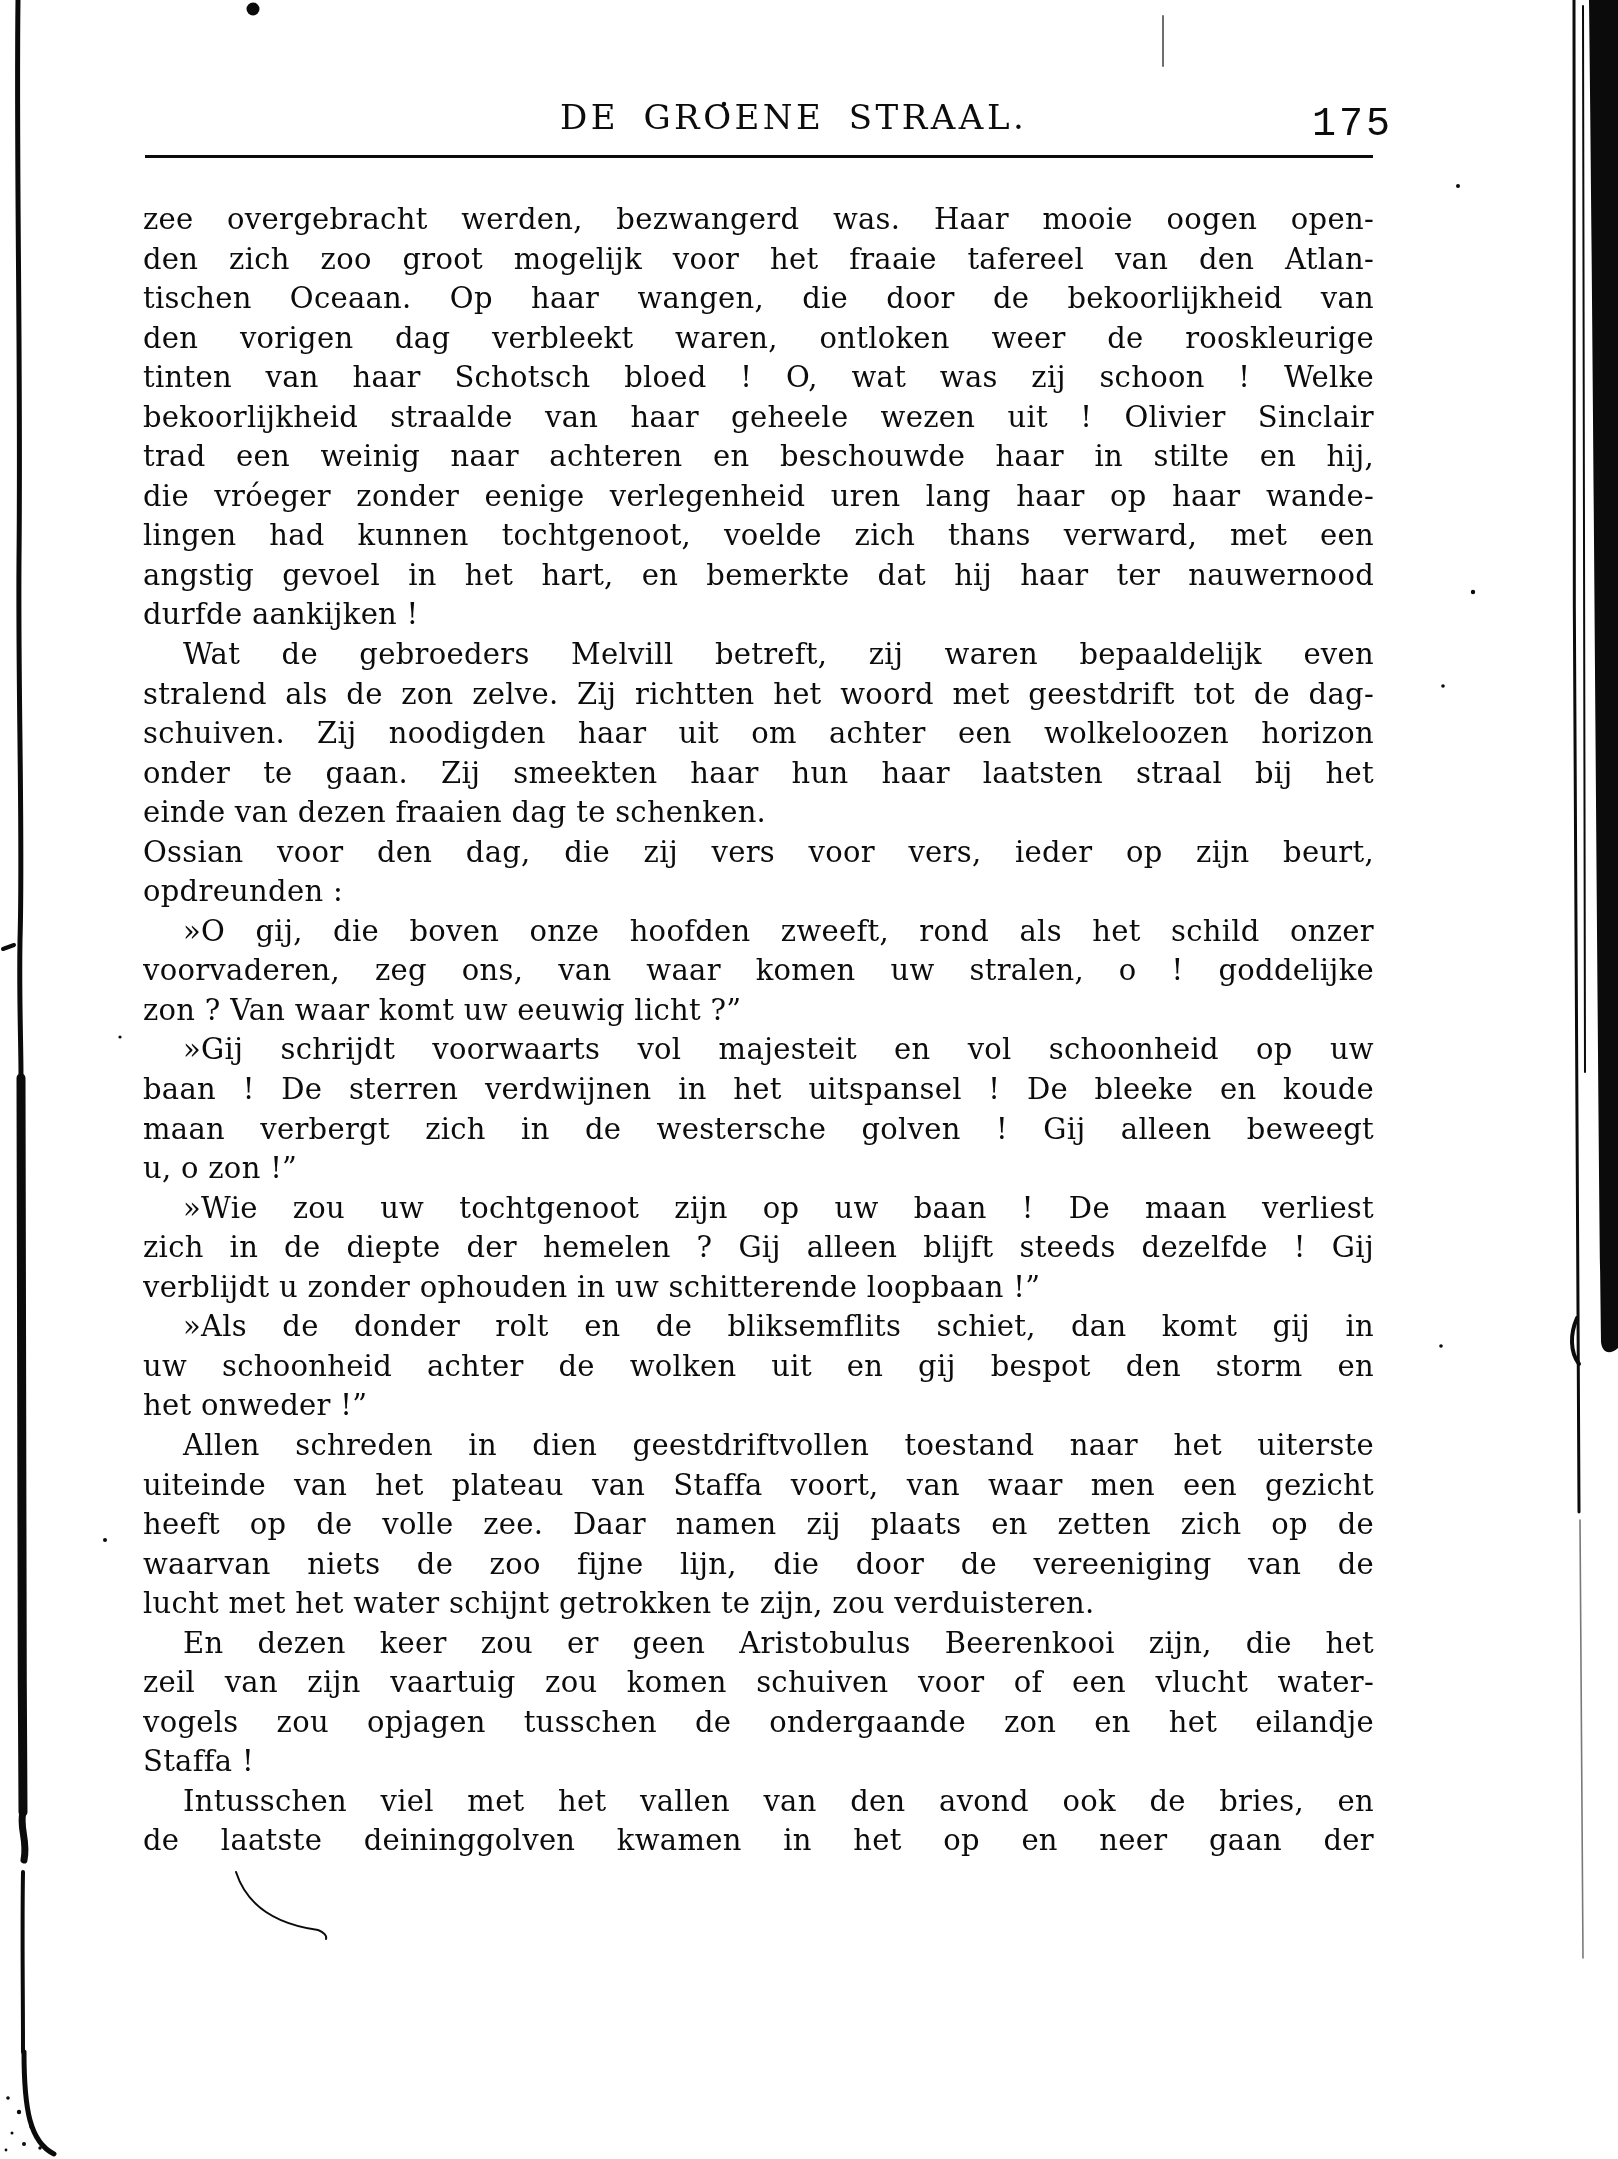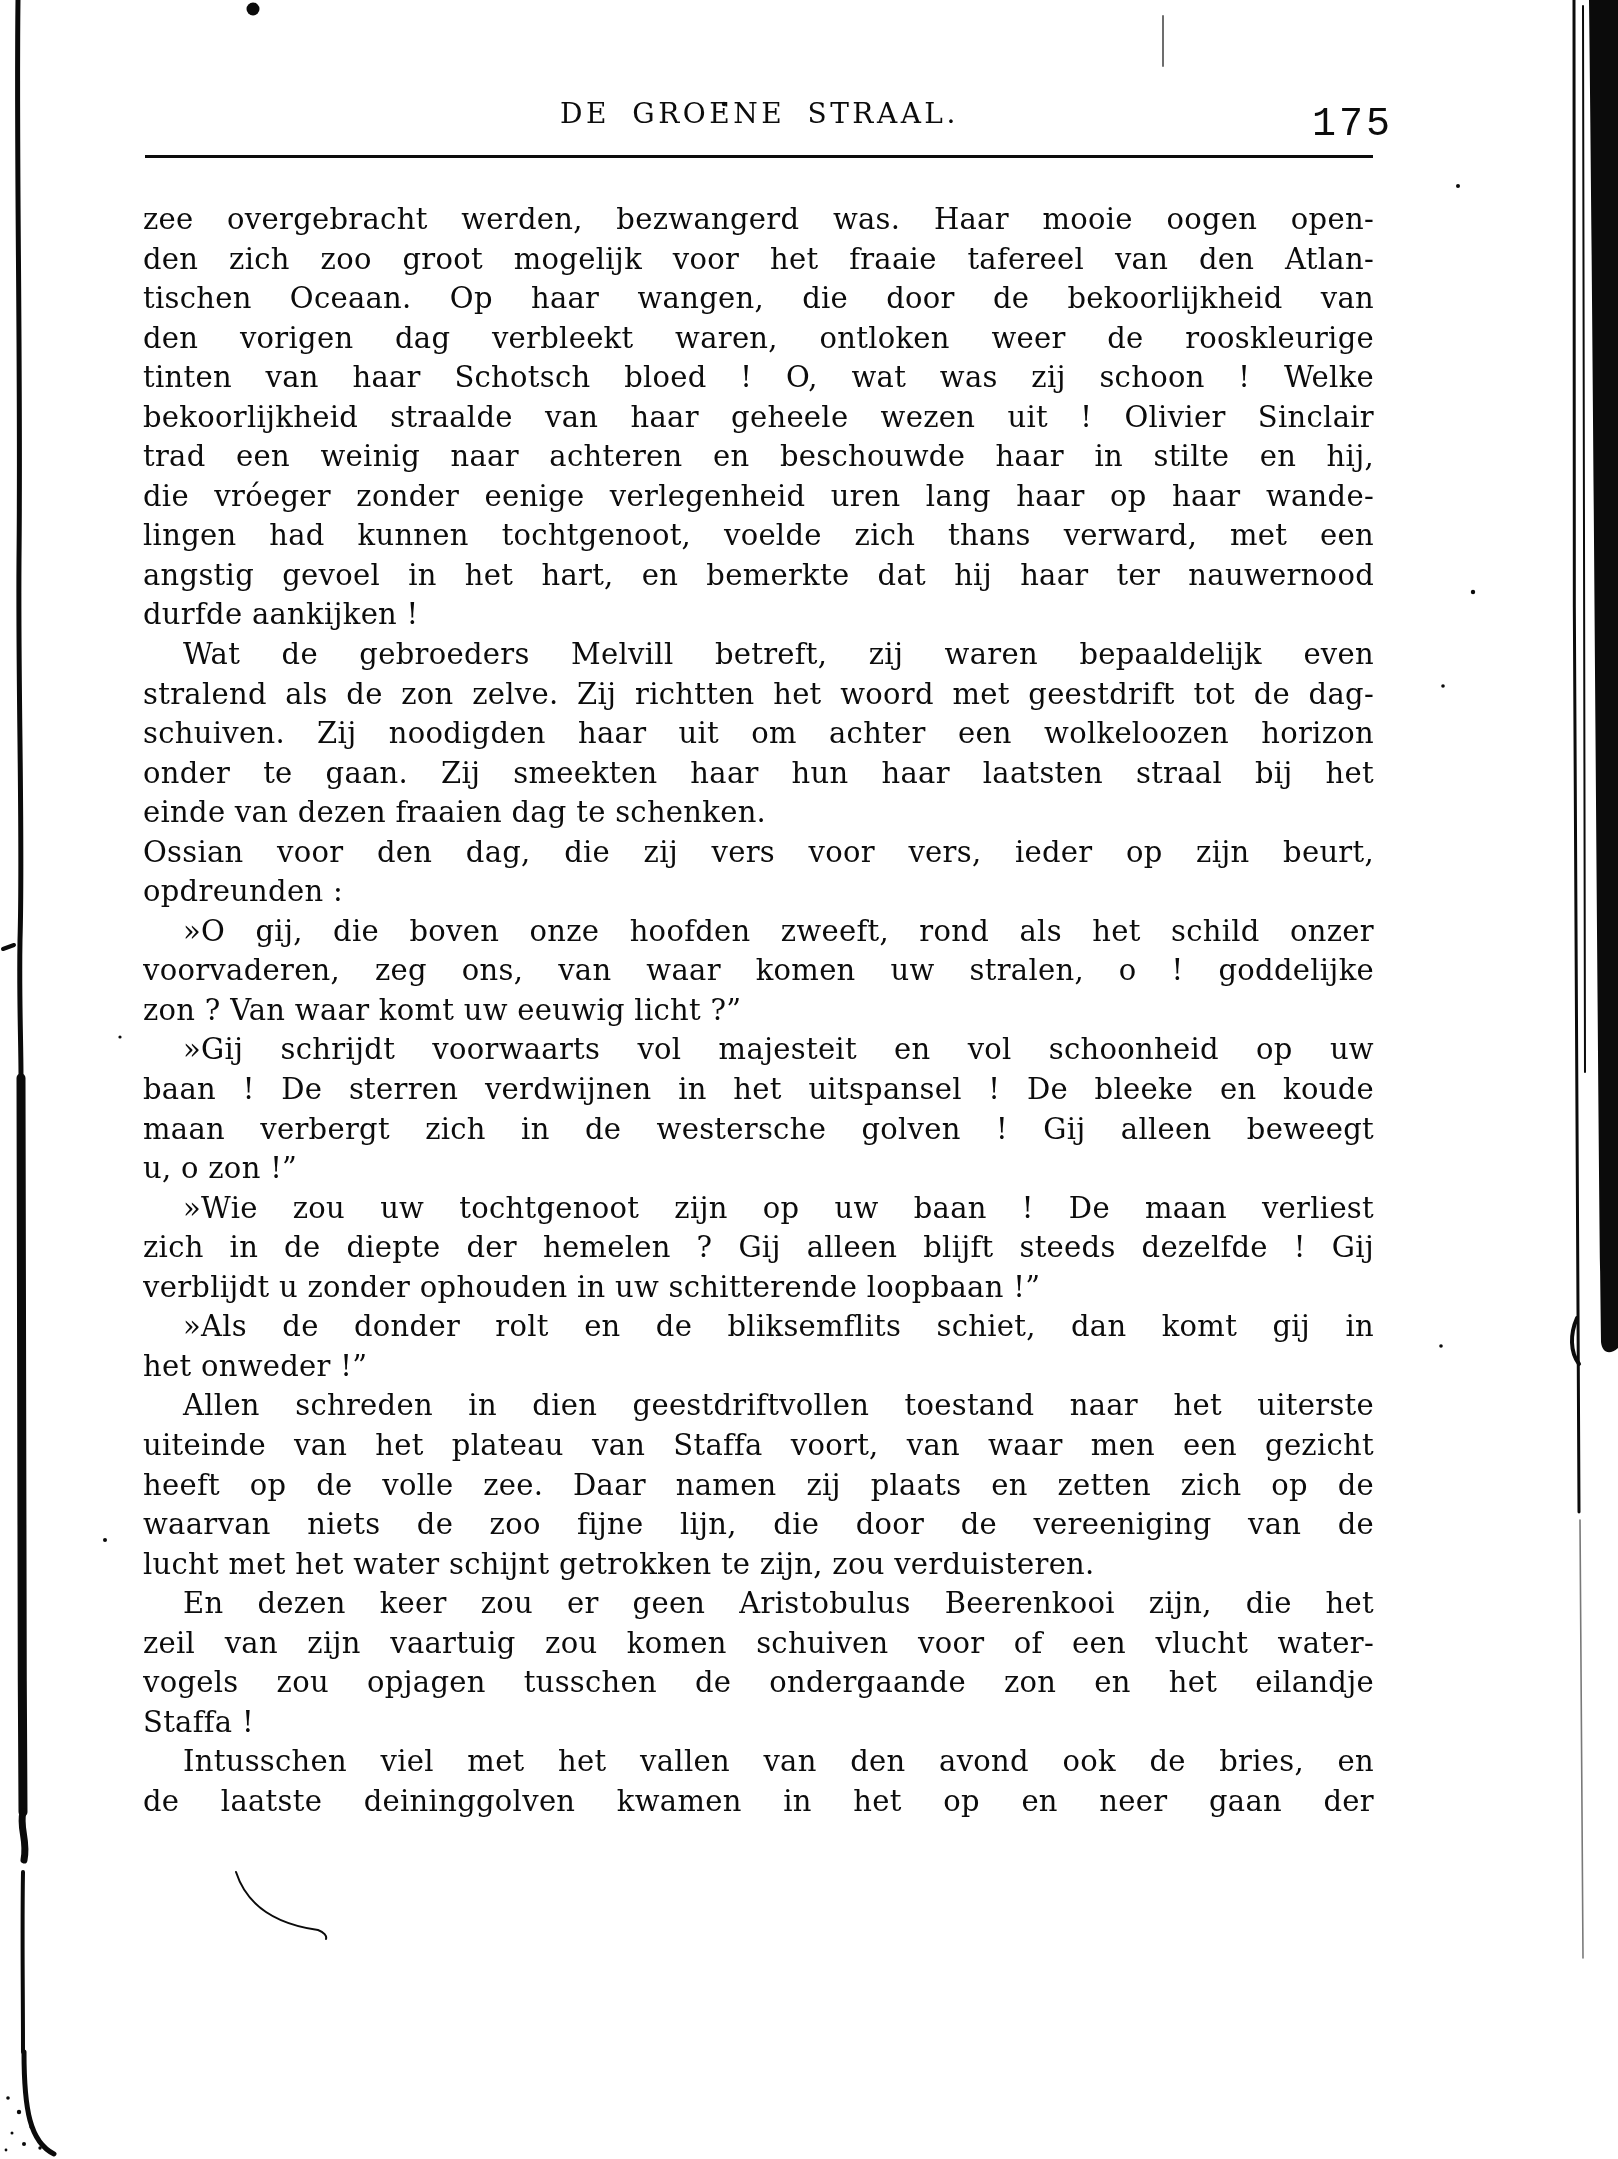--- a/index.html
+++ b/index.html
@@ -5,21 +5,21 @@
   html,body{margin:0;padding:0}
   body{
     width:1618px;height:2159px;position:relative;overflow:hidden;
     background:var(--paper,#ffffff);
     color:var(--ink,#0c0c0c);
     font-family:"DejaVu Serif","Liberation Serif",serif;
   }
   .page{position:absolute;inset:0}
   .header-title{
     position:absolute;left:560px;top:97px;
-    font-size:28px;letter-spacing:3.5px;word-spacing:10px;white-space:nowrap;
+    font-size:34px;letter-spacing:3.5px;word-spacing:10px;white-space:nowrap;
   }
   .page-number{
     position:absolute;left:1312px;top:102px;
     font-size:40px;letter-spacing:3px;font-family:Liberation Mono, monospace;
   }
   .header-rule{
     position:absolute;left:145px;top:155px;width:1228px;height:3px;
     background:var(--ink,#0c0c0c);
   }
   .body-text{
@@ -68,20 +68,21 @@
       <div class="line">voorvaderen, zeg ons, van waar komen uw stralen, o ! goddelijke</div>
       <div class="line lastline">zon ? Van waar komt uw eeuwig licht ?”</div>
       <div class="line indent">»Gij schrijdt voorwaarts vol majesteit en vol schoonheid op uw</div>
       <div class="line">baan ! De sterren verdwijnen in het uitspansel ! De bleeke en koude</div>
       <div class="line">maan verbergt zich in de westersche golven ! Gij alleen beweegt</div>
       <div class="line lastline">u, o zon !”</div>
       <div class="line indent">»Wie zou uw tochtgenoot zijn op uw baan ! De maan verliest</div>
       <div class="line">zich in de diepte der hemelen ? Gij alleen blijft steeds dezelfde ! Gij</div>
       <div class="line lastline">verblijdt u zonder ophouden in uw schitterende loopbaan !”</div>
       <div class="line indent">»Als de donder rolt en de bliksemflits schiet, dan komt gij in</div>
+      <div class="line">uw schoonheid achter de wolken uit en gij bespot den storm en</div>
       <div class="line lastline">het onweder !”</div>
       <div class="line indent">Allen schreden in dien geestdriftvollen toestand naar het uiterste</div>
       <div class="line">uiteinde van het plateau van Staffa voort, van waar men een gezicht</div>
       <div class="line">heeft op de volle zee. Daar namen zij plaats en zetten zich op de</div>
       <div class="line">waarvan niets de zoo fijne lijn, die door de vereeniging van de</div>
       <div class="line lastline">lucht met het water schijnt getrokken te zijn, zou verduisteren.</div>
       <div class="line indent">En dezen keer zou er geen Aristobulus Beerenkooi zijn, die het</div>
       <div class="line">zeil van zijn vaartuig zou komen schuiven voor of een vlucht water-</div>
       <div class="line">vogels zou opjagen tusschen de ondergaande zon en het eilandje</div>
       <div class="line lastline">Staffa !</div>

